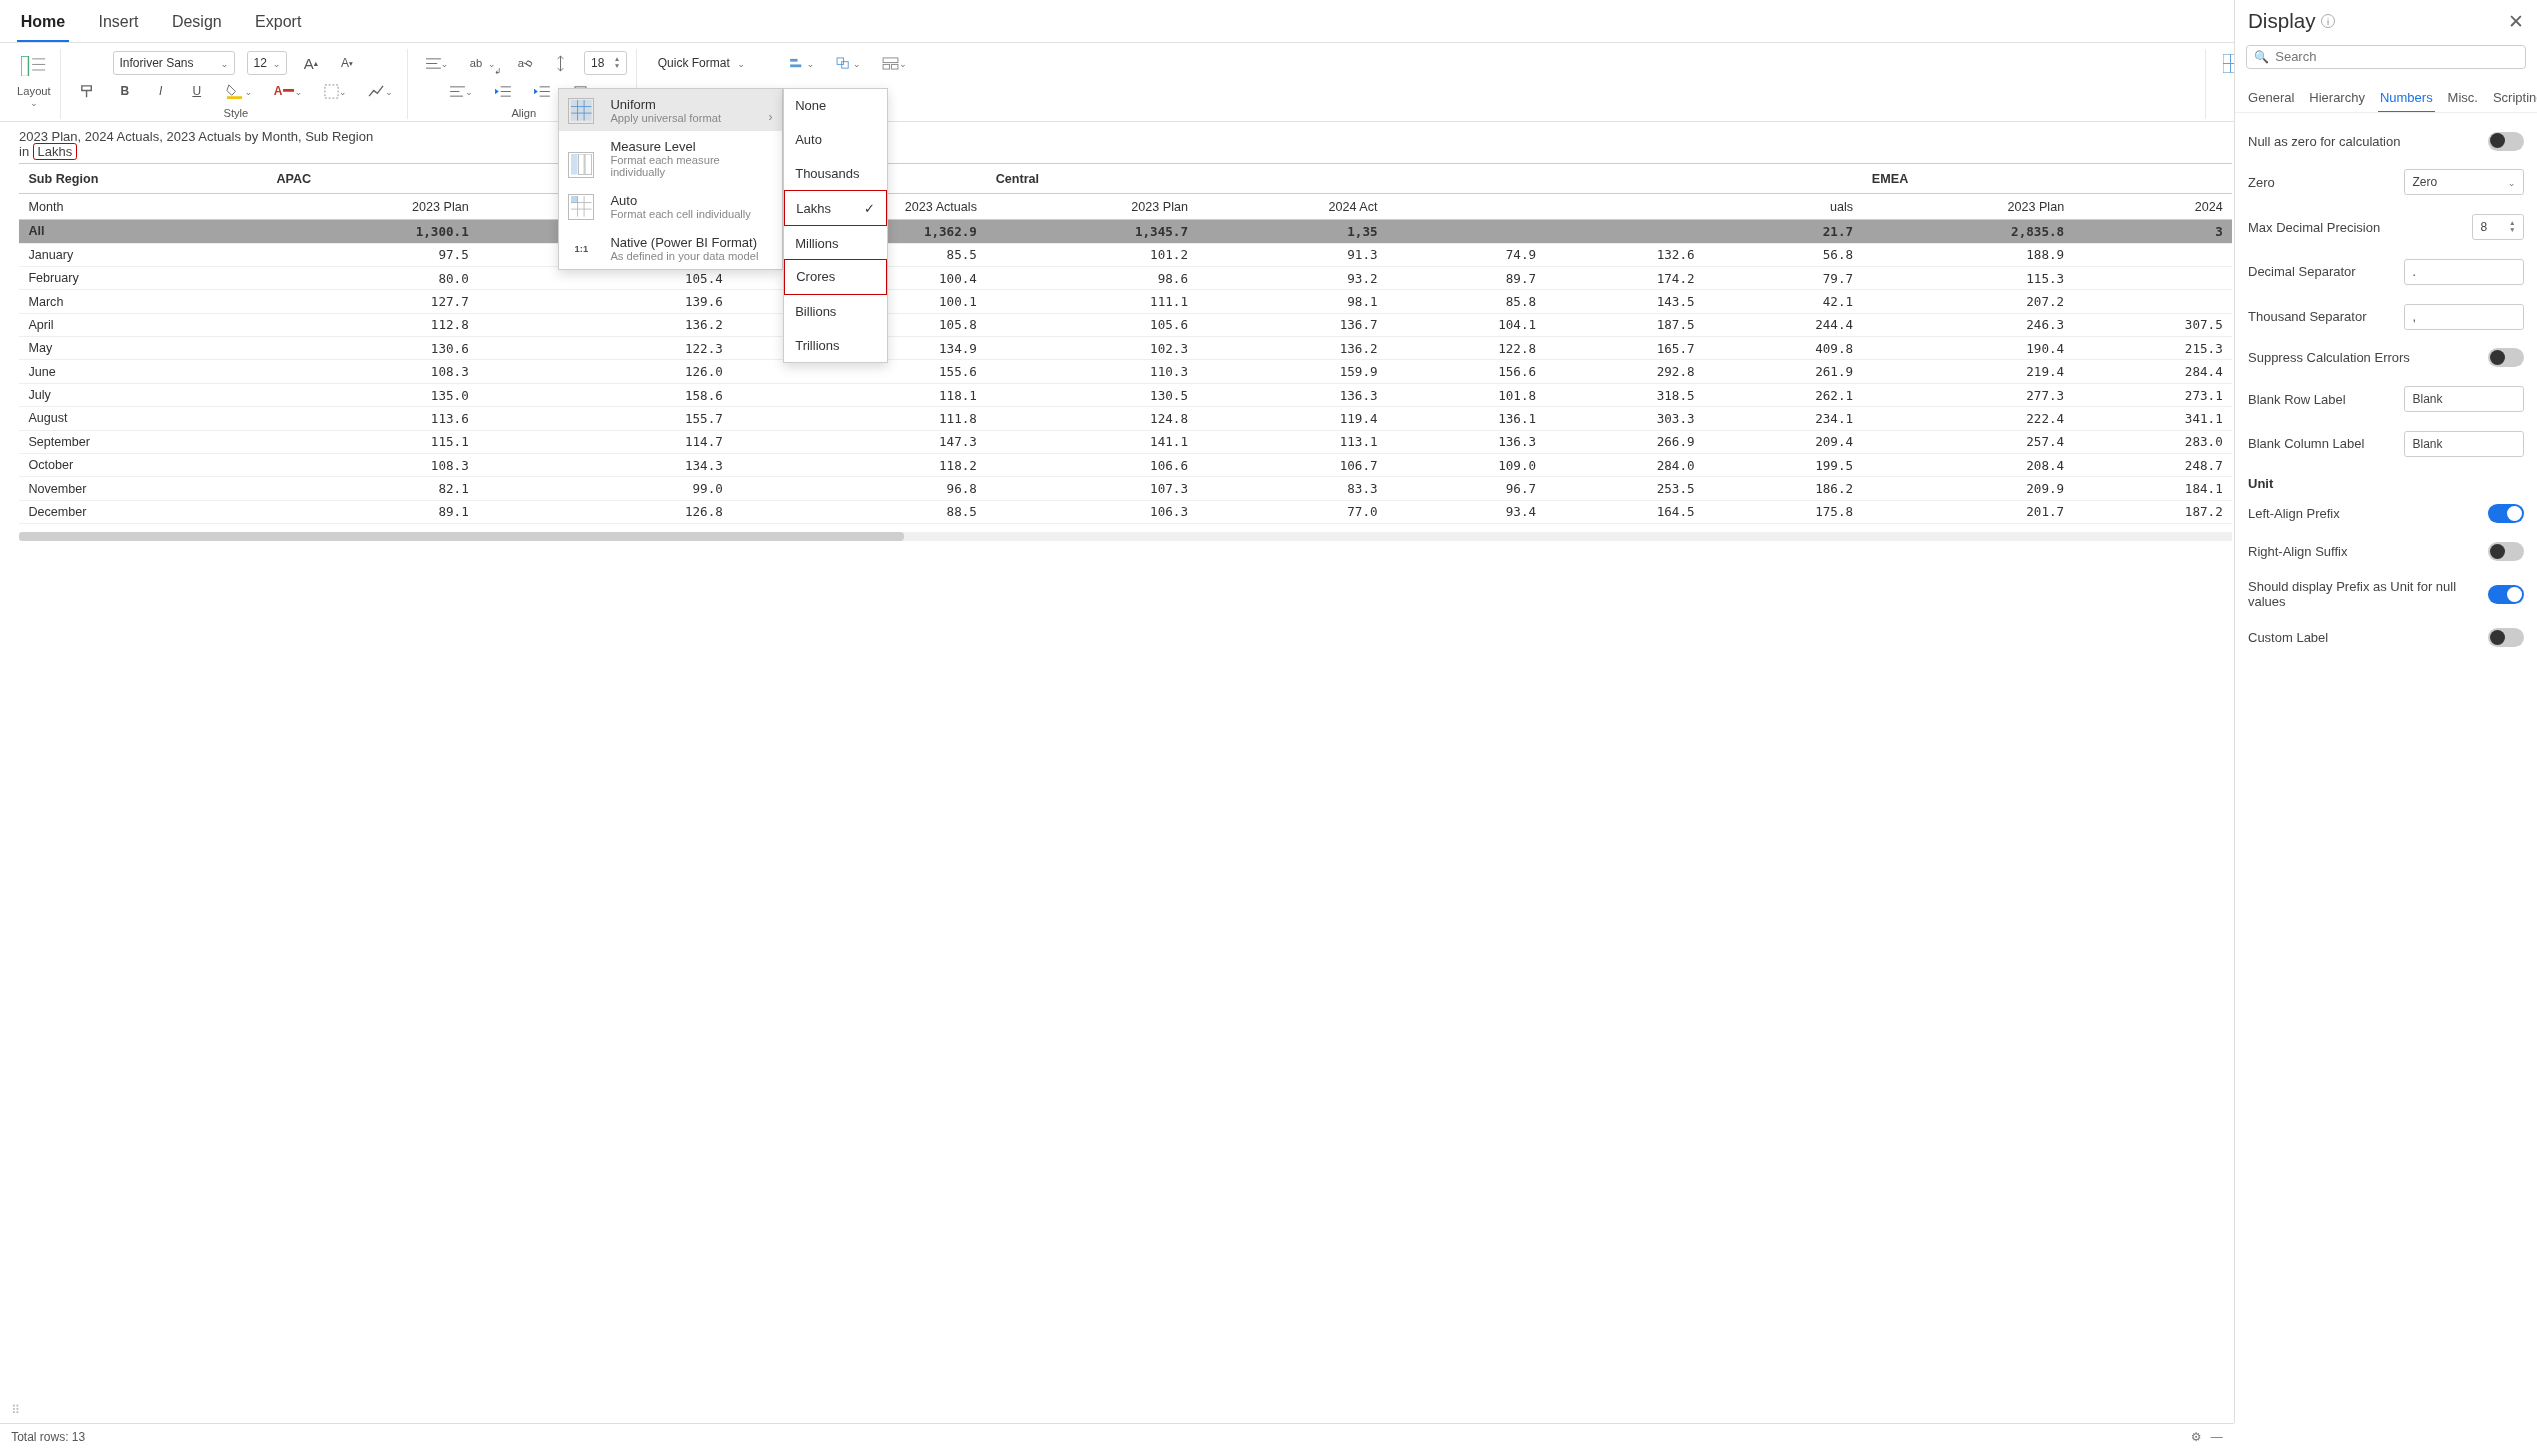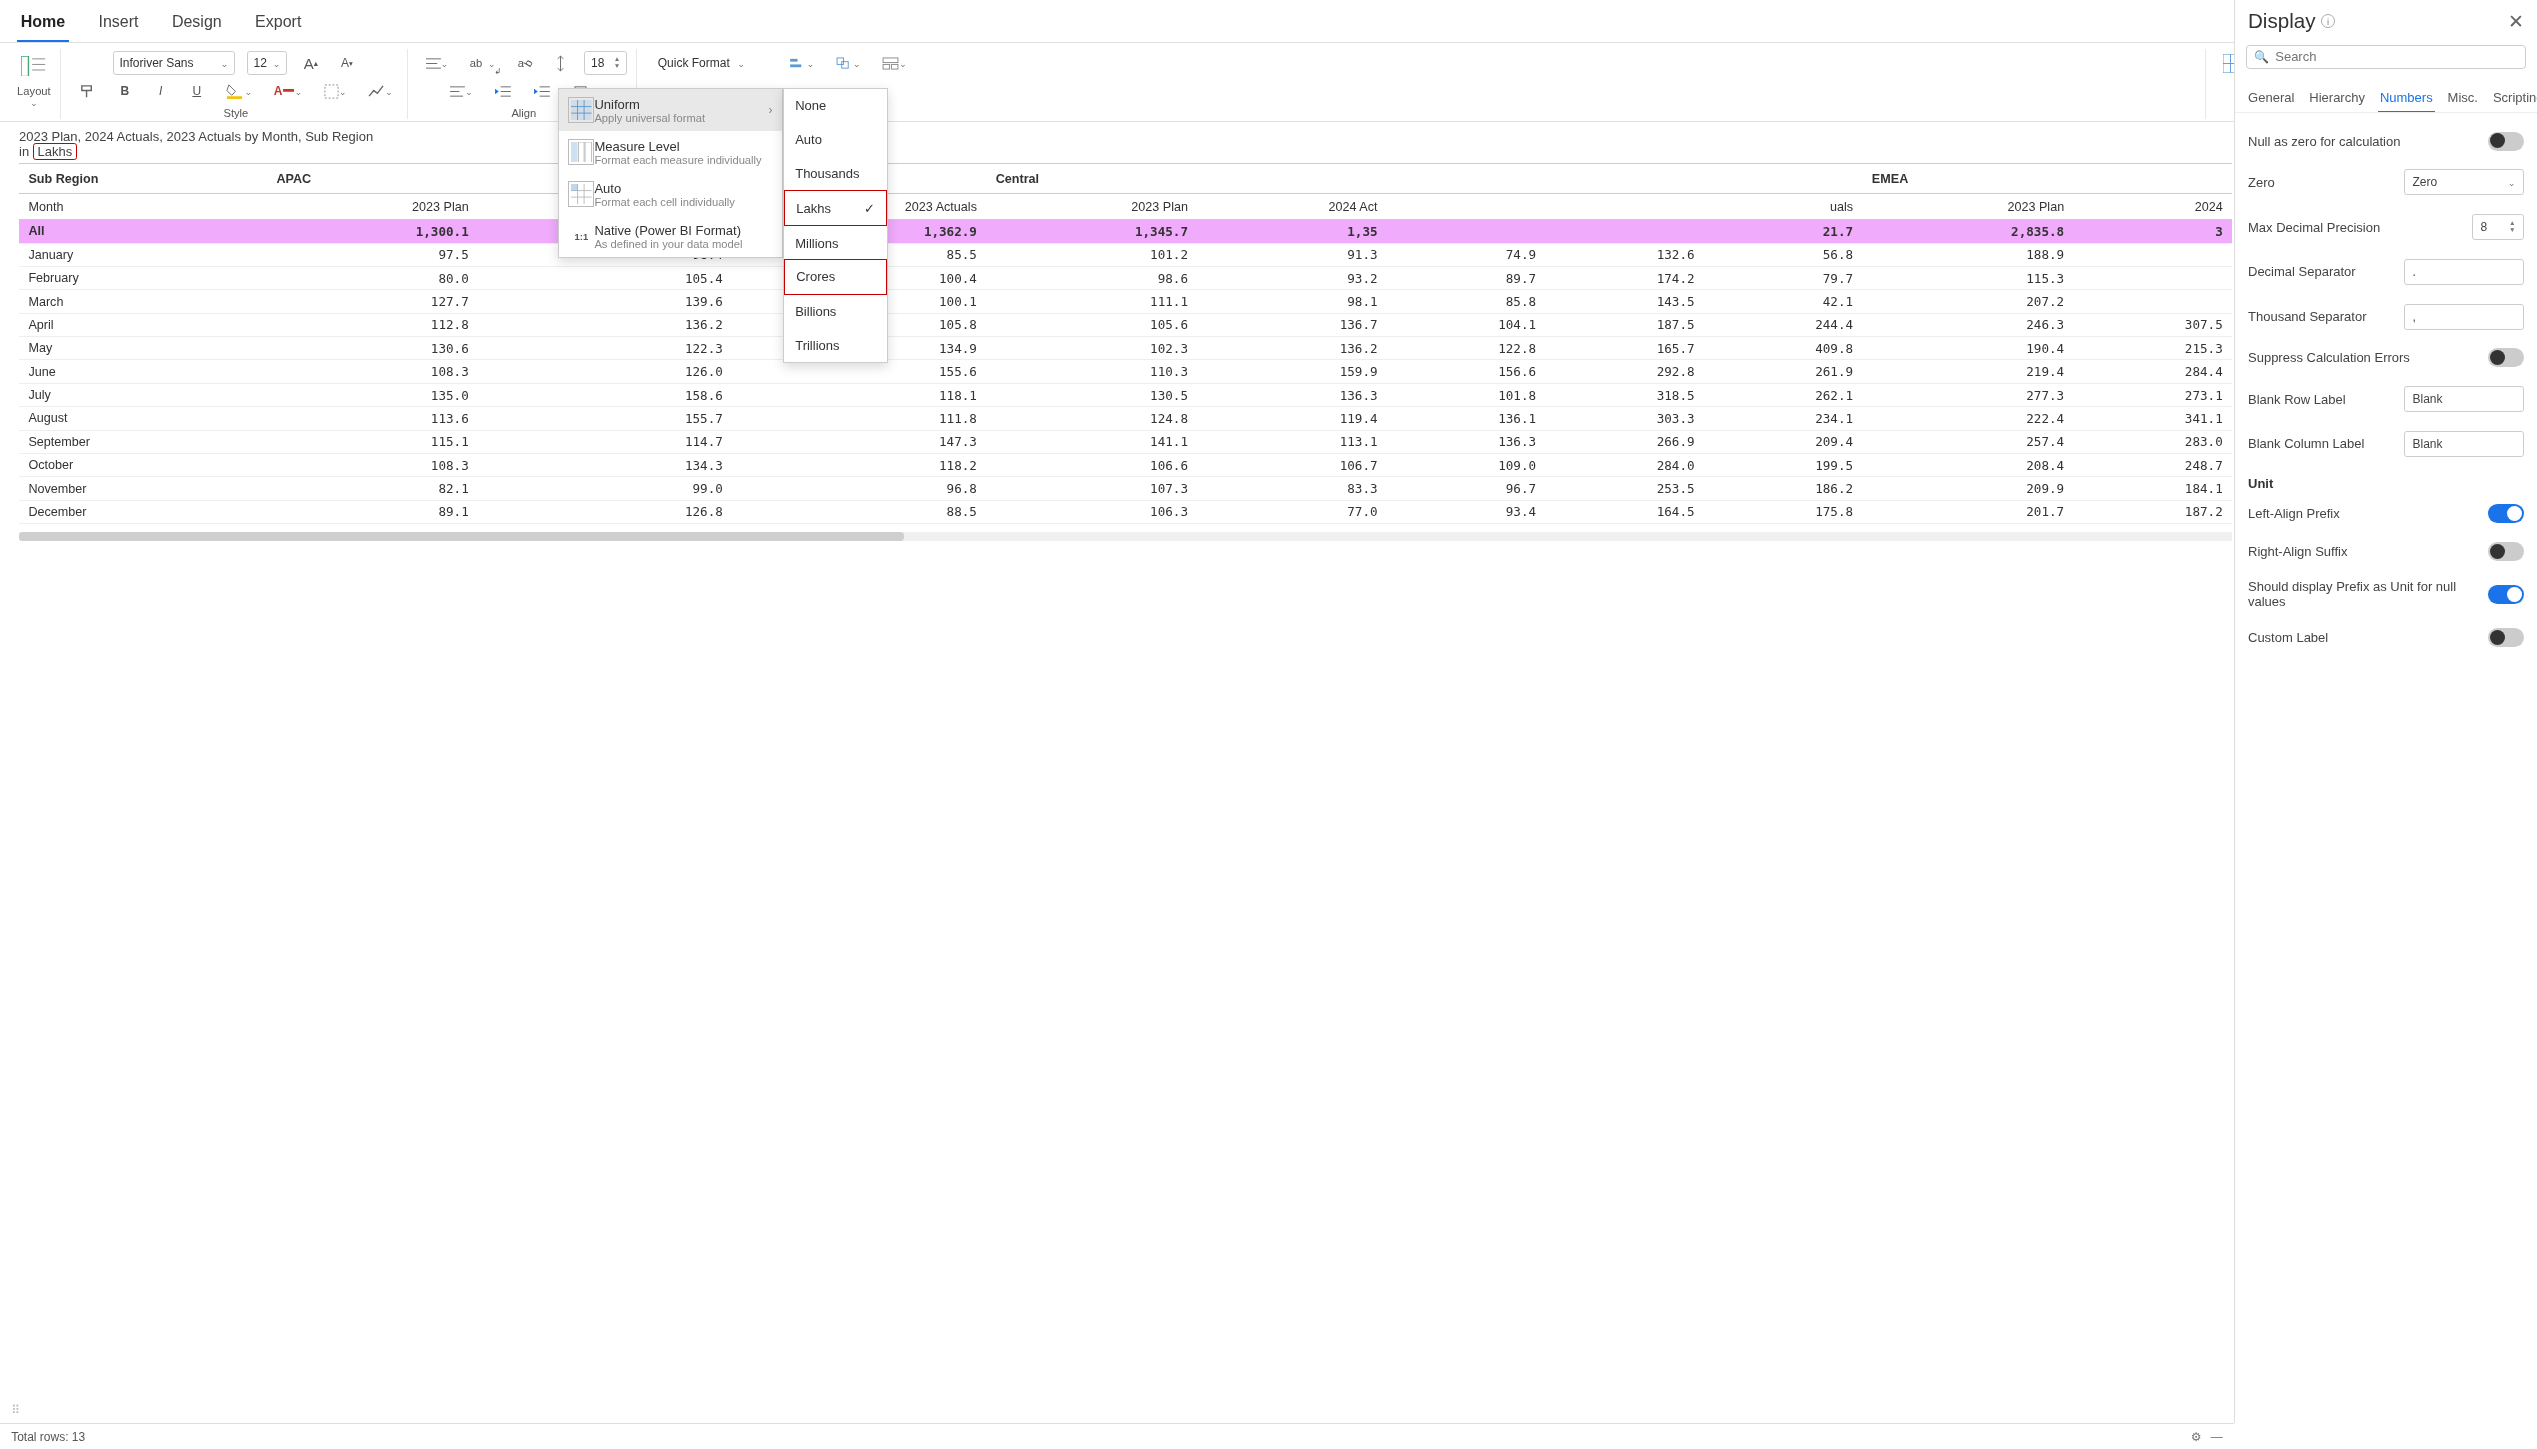--- a/index.html
+++ b/index.html
@@ -24,21 +24,21 @@
 .big-icon { width: 34px; height: 34px; display: flex; flex-direction: column; align-items: center; justify-content: center; color: #555; }
 .icon-col { display: flex; flex-direction: column; align-items: center; gap: 1.9px; font-size: 10.3px; color: #555; cursor: pointer; padding: 1.9px 5.6px; }
 .icon-col .ico { width: 26px; height: 26px; display: flex; align-items: center; justify-content: center; font-size: 17px; }
 
 
 .qf-btn { display: flex; align-items: center; gap: 7.5px; padding: 3.7px 7.5px; cursor: pointer; }
 
 
 .dropdown { position: absolute; background: #fff; border: 0.9px solid #ccc; box-shadow: 0 3.7px 11.2px rgba(0,0,0,.15); z-index: 50; }
 .qf-menu { top: 88px; left: 558px; width: 225px; }
-.qf-item { display: flex; align-items: center; gap: 0; padding: 7.5px 9.4px; cursor: pointer; }
+.qf-item { display: flex; align-items: flex-end; gap: 16px; padding: 7.5px 9.4px; cursor: pointer; }
 .qf-item.active { background: #e8e8e8; }
 .qf-item .mi { width: 26px; height: 26px; flex-shrink: 0; display: flex; align-items: center; justify-content: center; border: 0.9px solid #bbb; color: #2f6fb0; font-size: 9.4px; }
 .qf-item .txt .t1 { font-size: 13px; color: #333; }
 .qf-item .txt .t2 { font-size: 11.2px; color: #888; }
 .qf-item .arrow { margin-left: auto; color: #888; }
 
 .scale-menu { top: 88px; left: 783px; width: 105px; }
 .scale-item { padding: 9.4px 11.2px; font-size: 13px; cursor: pointer; }
 .scale-item.selected { border: 1.4px solid #c40000; display: flex; justify-content: space-between; align-items: center; }
 .scale-item.hl { border: 1.4px solid #c40000; margin-top: -0.9px; }
@@ -47,21 +47,21 @@
 .title-area { padding: 7.5px 19px 3.7px 19px; font-size: 13px; color: #444; }
 .badge { border: 1.4px solid #c40000; padding: 0 3.7px; border-radius: 2.8px; }
 
 
 .table-wrap { padding: 0 1.9px 0 19px; overflow: auto; width: calc(100% - 303px); }
 table { border-collapse: collapse; width: 100%; font-size: 12.6px; }
 th, td { padding: 3.7px 9.4px; text-align: right; border-bottom: 0.9px solid #eee; white-space: nowrap; }
 th:first-child, td:first-child { text-align: left; }
 thead .region-row th { text-align: left; font-weight: 600; border-top: 0.9px solid #ccc; border-bottom: 0.9px solid #ccc; padding: 7.5px 9.4px; background:#fff; }
 thead .col-row th { font-weight: 400; border-bottom: 0.9px solid #ccc; padding: 5.6px 9.4px; }
-.all-row td { font-weight: 700; background: #f0abfc; }
+.all-row td { font-weight: 700; background: #a3a3a3; }
 .num { font-family: Consolas, "Lucida Console", monospace; }
 
 
 .side-panel { position: absolute; top: 0; right: 0; width: 303px; bottom: 26px; border-left: 0.9px solid #ddd; background: #fff; display: flex; flex-direction: column; }
 .sp-header { display: flex; align-items: center; justify-content: space-between; padding: 9.4px 13px 5.6px 13px; }
 .sp-title { font-size: 20.6px; font-weight: 500; display:flex; align-items:center; gap:5.6px;}
 .sp-search { margin: 5.6px 11.2px; border: 0.9px solid #ccc; border-radius: 3.7px; display: flex; align-items: center; padding: 3.7px 7.5px; color: #888; gap:5.6px;}
 .sp-search input { border: none; outline: none; flex: 1; font-size: 13px; }
 .sp-tabs { display: flex; gap: 11.2px; padding: 0 11.2px; border-bottom: 0.9px solid #eee; font-size: 13px; }
 .sp-tab { padding: 5.6px 1.9px; color: #555; cursor: pointer; border-bottom: 1.9px solid transparent; margin-top: 10px; }

